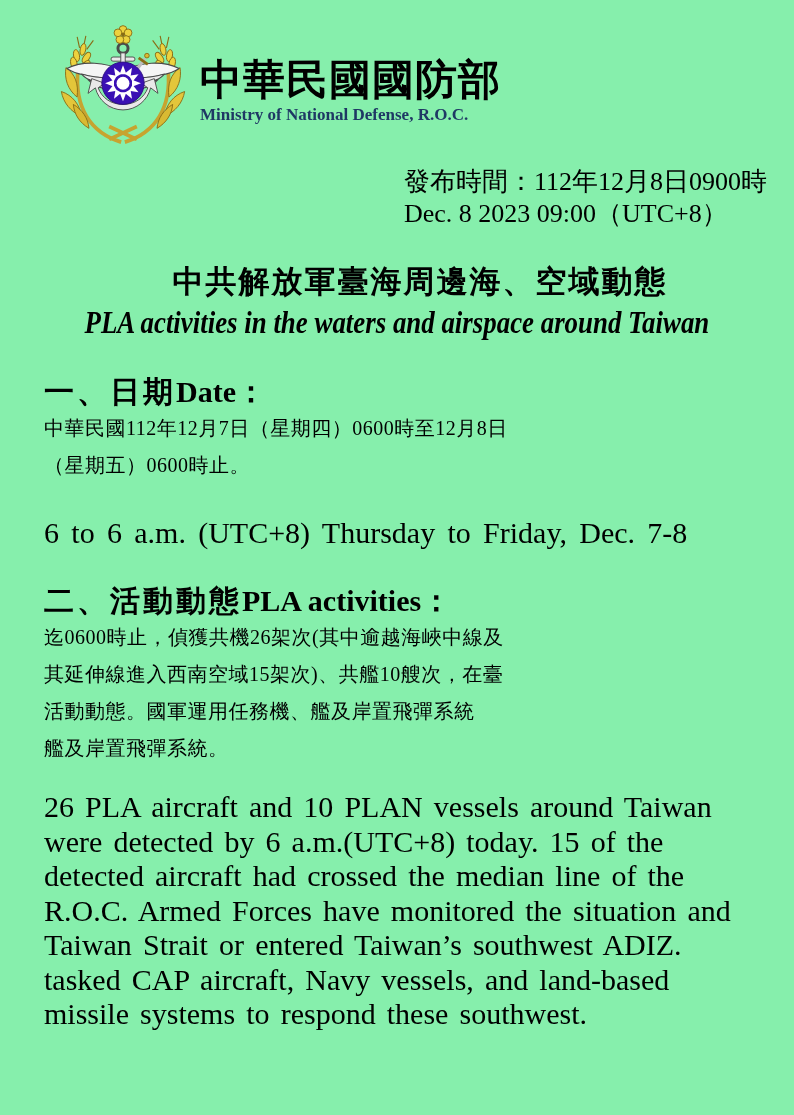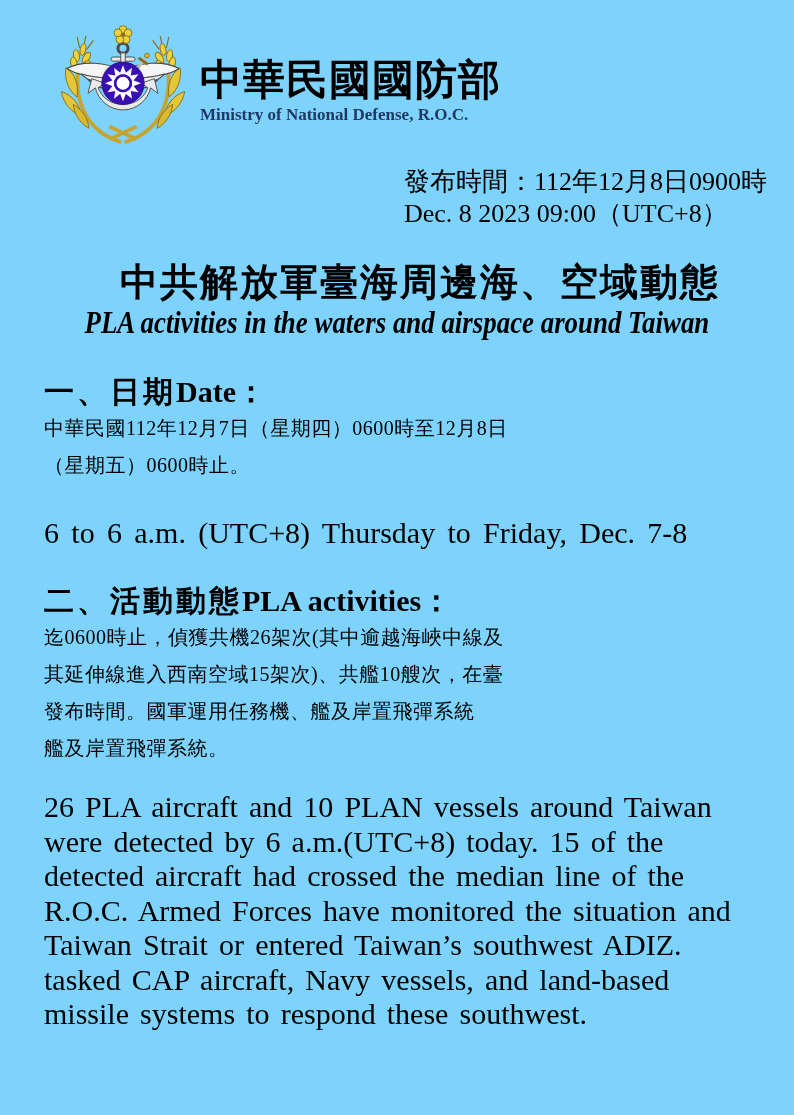--- a/index.html
+++ b/index.html
@@ -1,37 +1,37 @@
 <!DOCTYPE html>
 <html><head>
 <meta charset="utf-8">
 <style>
   * { margin:0; padding:0; box-sizing:border-box; }
   html,body { background:#ffffff; }
   .page {
     position:relative;
     width:794px; height:1115px;
     margin:0 auto;
-    background:#7dd3fc;
+    background:#86efac;
     color:#000000;
     font-family:"Liberation Serif","DejaVu Serif",serif;
     overflow:hidden;
   }
   
   .header { position:absolute; top:25px; left:54px; display:flex; }
   .emblem { width:138px; height:122px; flex:0 0 auto; }
   .org-block { margin-left:8px; padding-top:34px; }
   .org-zh { font-size:42px; font-weight:bold; line-height:1.0; letter-spacing:1px; white-space:nowrap; }
   .org-en { font-size:17px; font-weight:bold; color:#1F3864; margin-top:4px; white-space:nowrap; }
   
   .publish { position:absolute; top:166px; left:404px; font-size:26px; line-height:32px; }
   .publish div { white-space:nowrap; }
   
   .doc-title { position:absolute; top:262px; left:0; width:100%; text-align:center; font-weight:bold; }
-  .title-zh { font-size:38px; line-height:40px; letter-spacing:2px; white-space:nowrap;padding-left:46px; }
+  .title-zh { font-size:31px; line-height:40px; letter-spacing:2px; white-space:nowrap;padding-left:46px; }
   .title-en { font-size:32px; line-height:37px; margin-top:2px; white-space:nowrap;font-style:italic; }
   .squeeze { display:inline-block; transform:scaleX(0.84); transform-origin:50% 50%; }
   
   .sec { position:absolute; left:44px; right:18px; }
   .sec-date { top:373px; }
   .sec-act  { top:582px; }
   .sec-heading { font-size:30px; font-weight:bold; line-height:37px; white-space:nowrap; }
   .sec-heading .zh { letter-spacing:3px; }
   .zh-line { font-size:20px; line-height:37px; letter-spacing:0.5px; white-space:nowrap; }
   .en-line { font-size:30px; line-height:35px; margin-top:31px; word-spacing:0.16em; white-space:nowrap; }
@@ -130,21 +130,21 @@
     <div class="sec-heading"><span class="zh">一、日期</span><span>Date：</span></div>
     <div class="zh-line">中華民國112年12月7日（星期四）0600時至12月8日</div>
     <div class="zh-line">（星期五）0600時止。</div>
     <div class="en-line">6 to 6 a.m. (UTC+8) Thursday to Friday, Dec. 7-8</div>
   </div>
 
   <div class="sec sec-act">
     <div class="sec-heading"><span class="zh">二、活動動態</span><span>PLA activities：</span></div>
     <div class="zh-line">迄0600時止，偵獲共機26架次(其中逾越海峽中線及</div>
     <div class="zh-line">其延伸線進入西南空域15架次)、共艦10艘次，在臺</div>
-    <div class="zh-line">發布時間。國軍運用任務機、艦及岸置飛彈系統</div>
+    <div class="zh-line">活動動態。國軍運用任務機、艦及岸置飛彈系統</div>
     <div class="zh-line">艦及岸置飛彈系統。</div>
   </div>
 
   <div class="en-para">
     <div class="en-para-line">26 PLA aircraft and 10 PLAN vessels around Taiwan</div>
     <div class="en-para-line">were detected by 6 a.m.(UTC+8) today. 15 of the</div>
     <div class="en-para-line">detected aircraft had crossed the median line of the</div>
     <div class="en-para-line">R.O.C. Armed Forces have monitored the situation and</div>
     <div class="en-para-line">Taiwan Strait or entered Taiwan’s southwest ADIZ.</div>
     <div class="en-para-line">tasked CAP aircraft, Navy vessels, and land-based</div>

